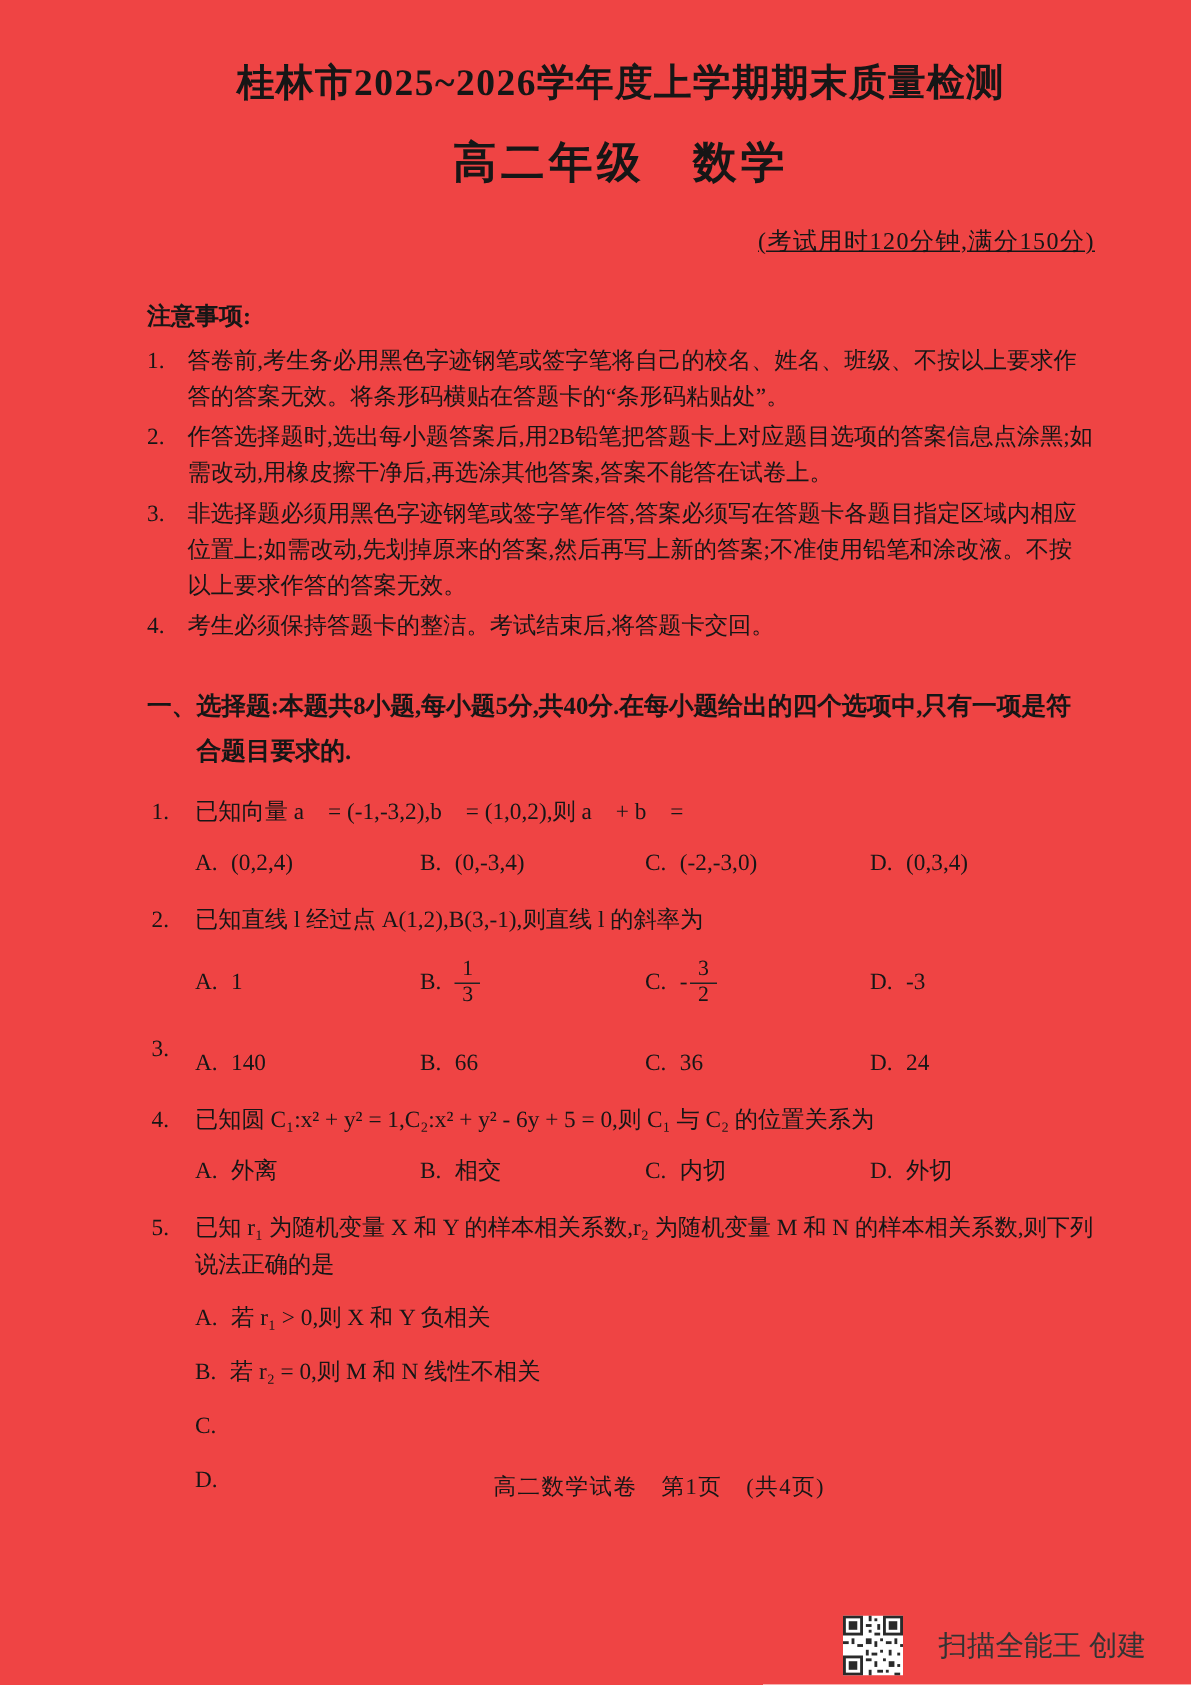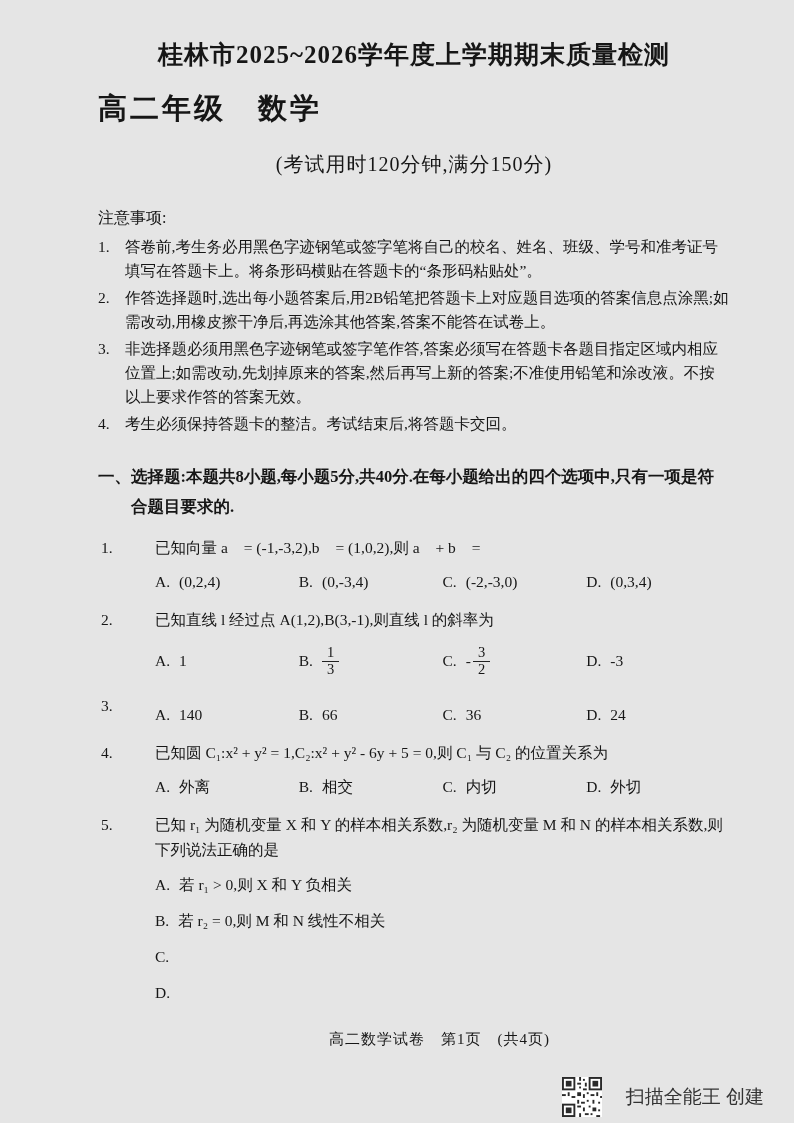--- a/index.html
+++ b/index.html
@@ -1,56 +1,56 @@
 <!DOCTYPE html>
 <html><head>
 <meta charset="utf-8">
 <style>
   * { margin: 0; padding: 0; box-sizing: border-box; }
   html, body { background: #ffffff; }
   .page {
     width: 794px; height: 1123px; margin: 0 auto; position: relative;
-    background: #e5e5e5; color: #161616; overflow: hidden;
+    background: #ef4444; color: #161616; overflow: hidden;
     font-family: "Liberation Serif", "DejaVu Serif", serif;
   }
   .content { padding: 38px 64px 0 98px; }
 
   .title   { text-align: center; font-size: 25px; font-weight: bold; letter-spacing: 1px; }
-  .subtitle{ font-size: 29px; font-weight: bold; margin-top: 18px; letter-spacing: 3px; }
-  .exam-info { text-align: center; font-size: 20px; margin-top: 22px; letter-spacing: 1px; }
+  .subtitle{ text-align: center; font-size: 29px; font-weight: bold; margin-top: 18px; letter-spacing: 3px; }
+  .exam-info { text-align: right; font-size: 16px; margin-top: 22px; letter-spacing: 1px; text-decoration: underline; }
 
   .notes { margin-top: 28px; font-size: 15.5px; line-height: 1.55; }
-  .notes-heading { font-weight: normal; font-size: 16px; margin-bottom: 4px; }
+  .notes-heading { font-weight: bold; font-size: 16px; margin-bottom: 4px; }
   .note-item { display: flex; margin-top: 3px; }
   .note-num  { flex: none; width: 27px; }
   .note-text { flex: 1; }
 
   .section-heading { display: flex; margin-top: 26px; font-weight: bold; font-size: 16.5px; line-height: 1.85; }
   .section-marker  { flex: none; }
   .section-text    { flex: 1; }
 
   .question { display: flex; margin-top: 13px; font-size: 15.5px; line-height: 1.6; }
   .q-num  { flex: none; width: 32px; padding-left: 3px; }
-  .q-body { flex: 1; margin-left: 25px; }
+  .q-body { flex: 1; }
   .q-stem { }
 
   .options-row { display: flex; margin-top: 9px; align-items: center; min-height: 24px; }
   .options-row .option { width: 25%; display: flex; align-items: center; }
   .option-label { margin-right: 9px; }
 
   .options-list .option { display: flex; align-items: center; margin-top: 11px; }
 
   .frac { display: inline-block; vertical-align: middle; text-align: center; line-height: 1.1; font-size: 14.5px; }
   .frac .fnum { display: block; padding: 0 5px; }
   .frac .fden { display: block; border-top: 1.3px solid #222; padding: 0 5px; }
   .frac-sign { margin-right: 2px; }
 
   .footer {
     position: absolute; left: 0; right: 0; top: 982px;
-    text-align: center; padding-left: 85px; font-size: 15px; letter-spacing: 1px; margin-top: 48px;
+    text-align: center; padding-left: 85px; font-size: 15px; letter-spacing: 1px;
   }
 
   .watermark {
     position: absolute; right: 30px; bottom: 6px;
     display: flex; align-items: center; gap: 24px;
     font-family: "Liberation Sans", "DejaVu Sans", sans-serif;
     font-size: 19px; color: #333;
   }
   .qr { width: 40px; height: 40px; display: block; }
 </style>
@@ -64,21 +64,21 @@
       <h1 class="title">桂林市2025~2026学年度上学期期末质量检测</h1>
       <h2 class="subtitle">高二年级　数学</h2>
       <div class="exam-info">(考试用时120分钟,满分150分)</div>
     </header>
 
     <section class="notes">
       <div class="notes-heading">注意事项:</div>
 
       <div class="note-item">
         <span class="note-num">1.</span>
-        <span class="note-text">答卷前,考生务必用黑色字迹钢笔或签字笔将自己的校名、姓名、班级、学号和准考证号填写在答题卡上。将条形码横贴在答题卡的“条形码粘贴处”。</span>
+        <span class="note-text">答卷前,考生务必用黑色字迹钢笔或签字笔将自己的校名、姓名、班级、不按以上要求作答的答案无效。将条形码横贴在答题卡的“条形码粘贴处”。</span>
       </div>
       <div class="note-item">
         <span class="note-num">2.</span>
         <span class="note-text">作答选择题时,选出每小题答案后,用2B铅笔把答题卡上对应题目选项的答案信息点涂黑;如需改动,用橡皮擦干净后,再选涂其他答案,答案不能答在试卷上。</span>
       </div>
       <div class="note-item">
         <span class="note-num">3.</span>
         <span class="note-text">非选择题必须用黑色字迹钢笔或签字笔作答,答案必须写在答题卡各题目指定区域内相应位置上;如需改动,先划掉原来的答案,然后再写上新的答案;不准使用铅笔和涂改液。不按以上要求作答的答案无效。</span>
       </div>
       <div class="note-item">

